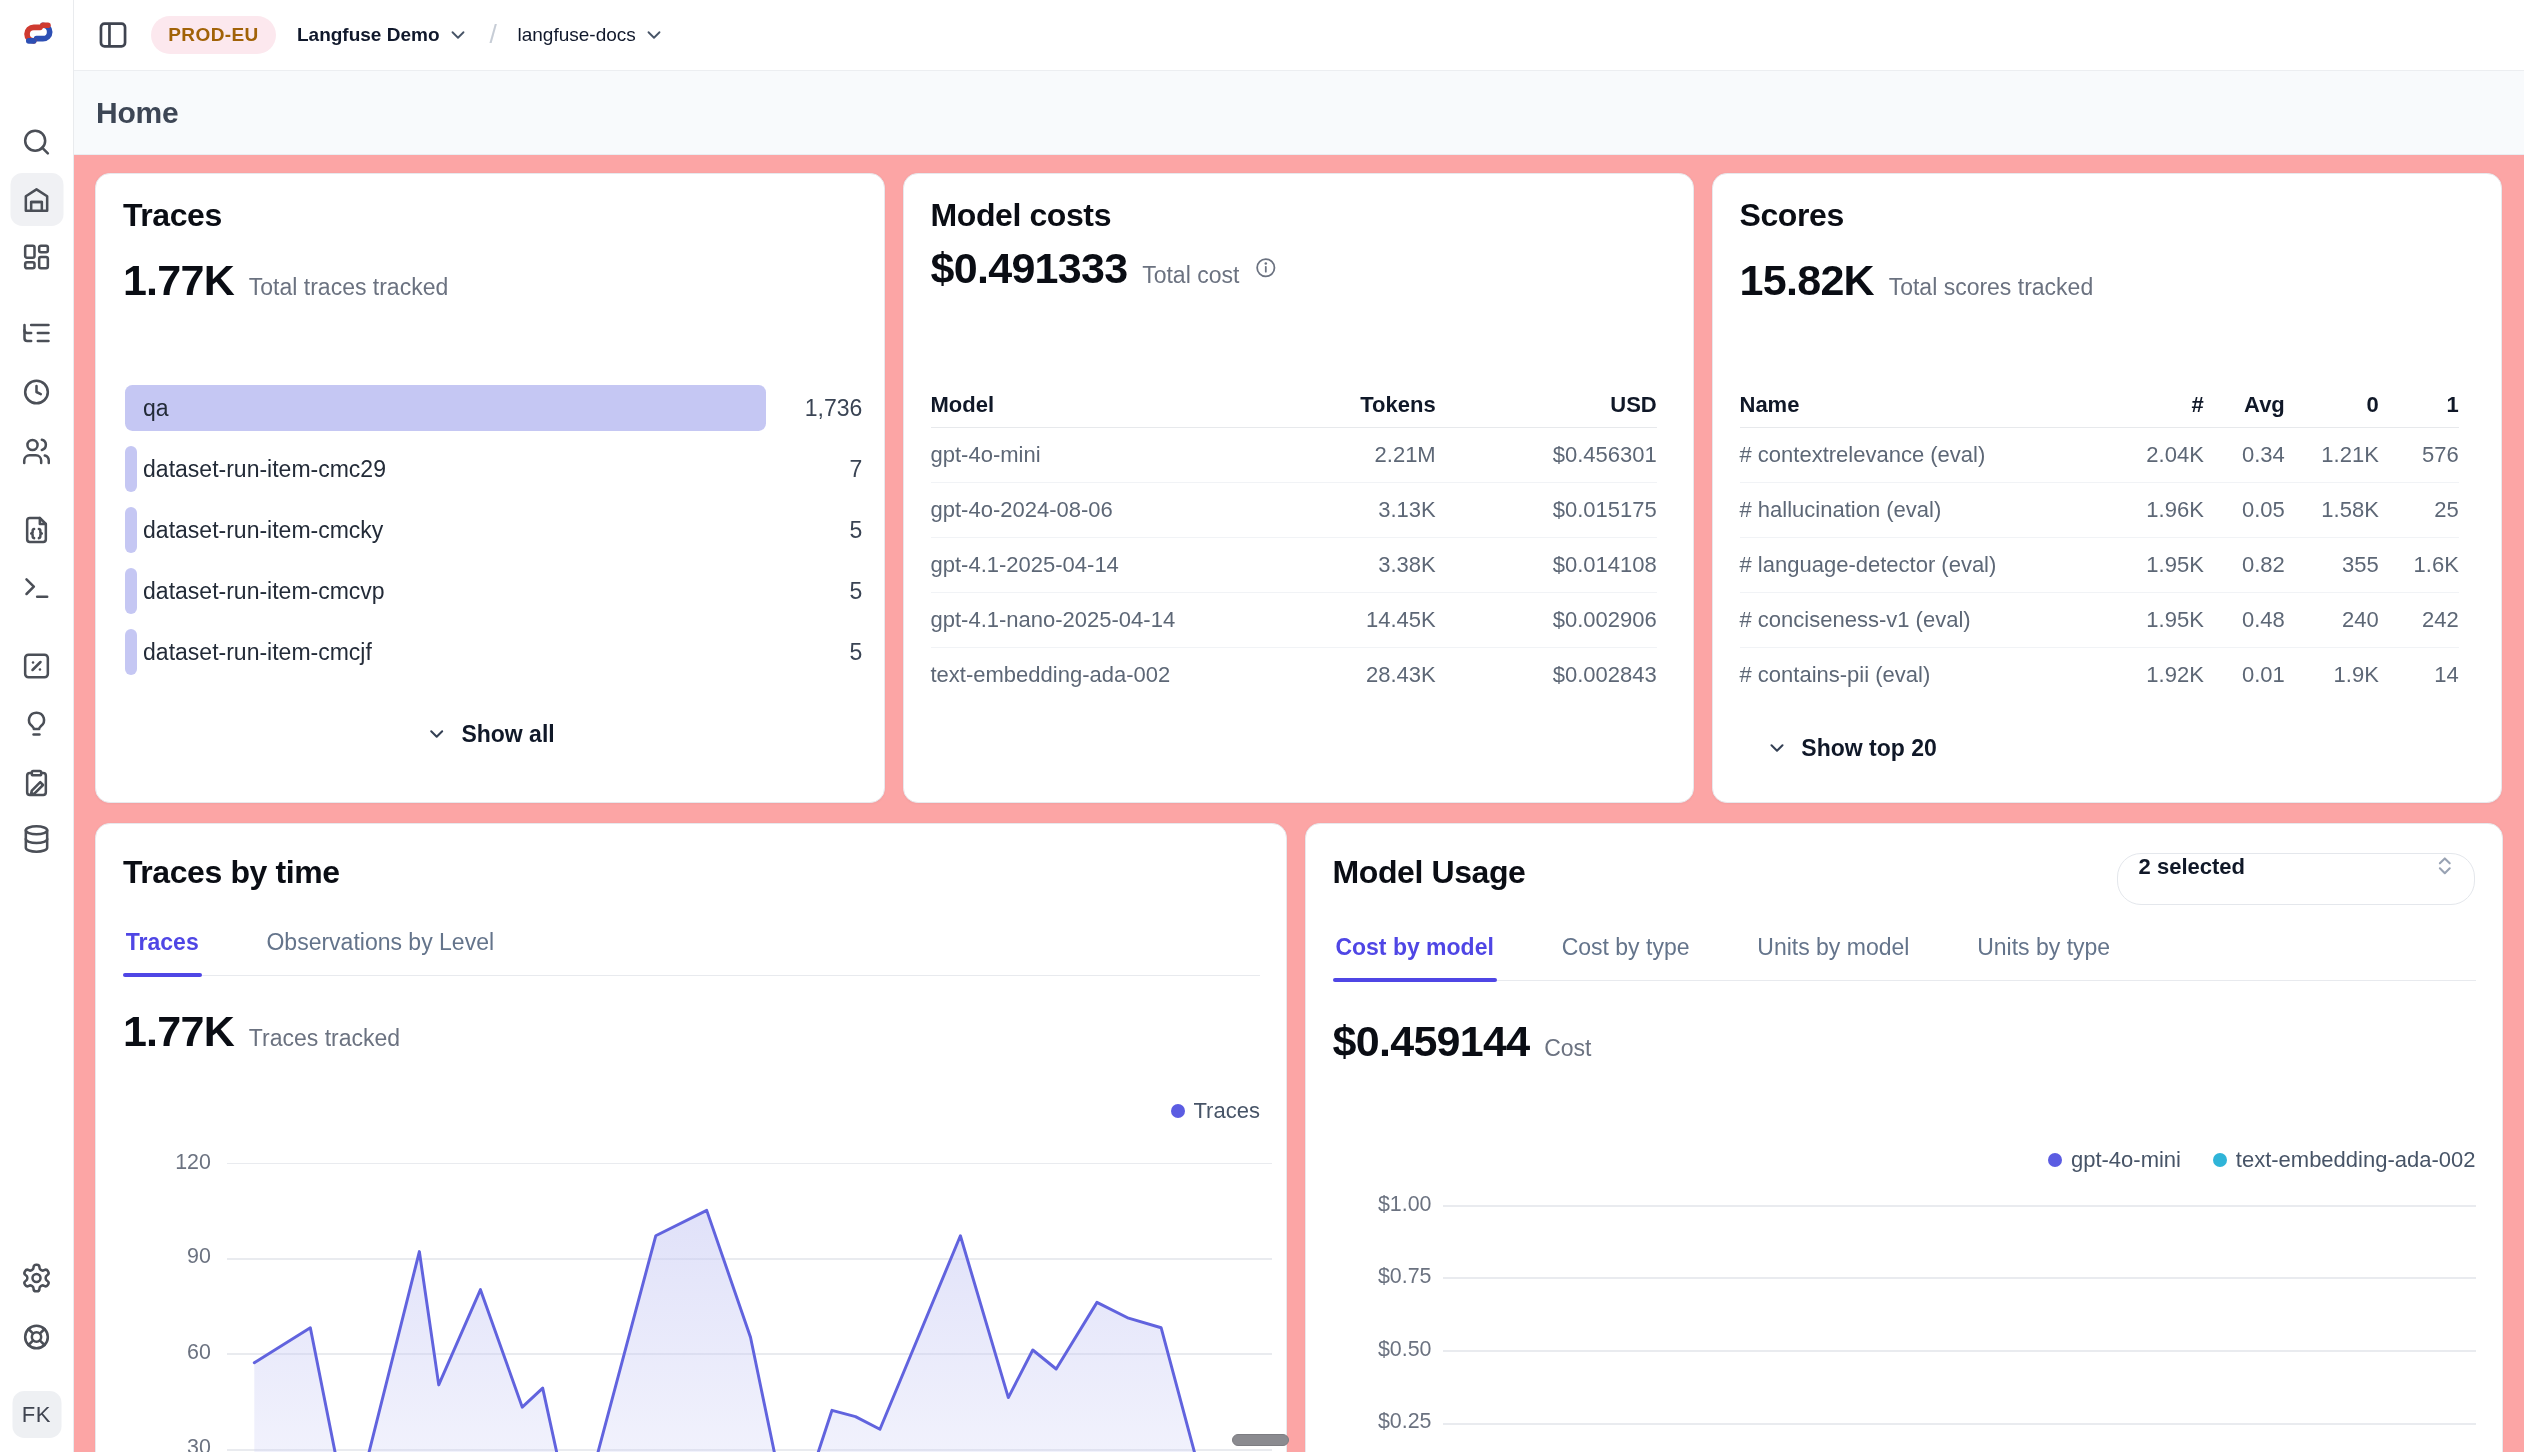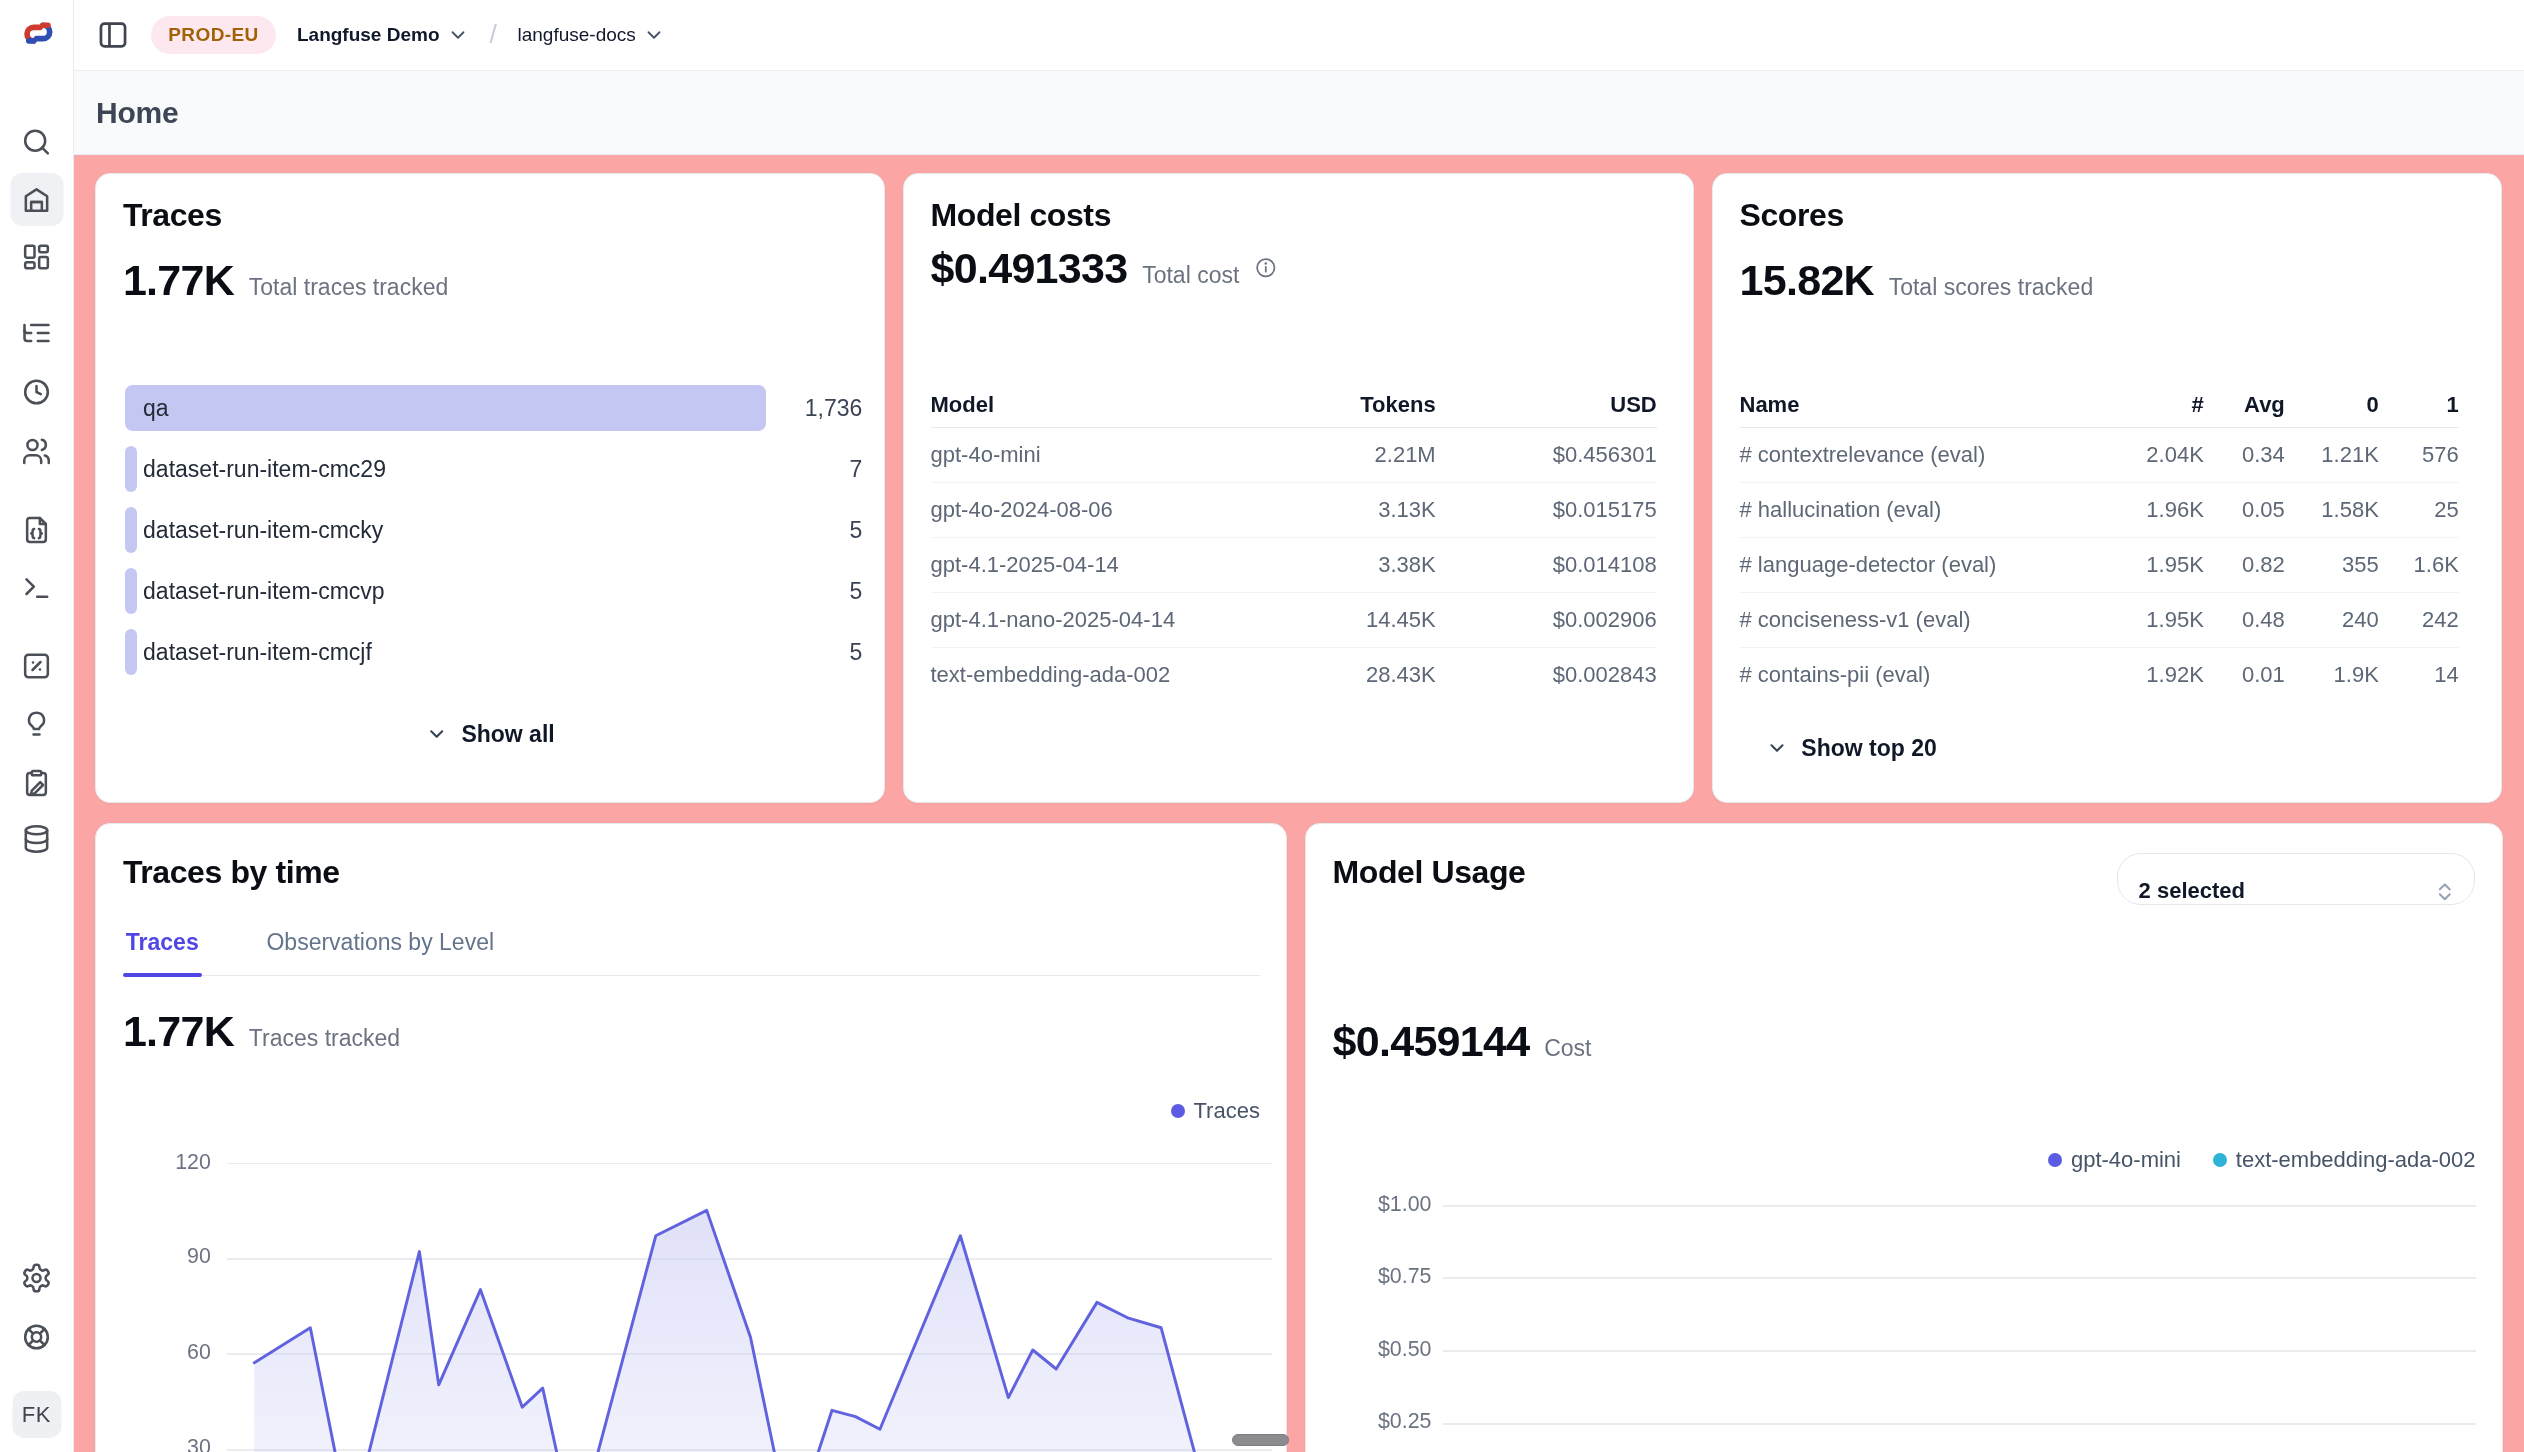--- a/index.html
+++ b/index.html
@@ -81,21 +81,21 @@
   .legend .li { display:flex; align-items:center; gap:8.8px; font-size:22px; color:#475467; }
   .legend .dot { width:14px; height:14px; border-radius:50%; }
 
   .chart { position:absolute; overflow:hidden; }
   .gridline { position:absolute; height:1.5px; background:#e9ebef; }
   .ytick { position:absolute; font-size:21.4px; color:#6b7280; text-align:right; }
 
   
   #usage-select { position:absolute; right:27px; top:29px; width:358px; height:52px;
     border:1.5px solid #e4e7ec; border-radius:24px; background:#fff; display:flex;
-    align-items:flex-end; padding:0 17.7px 0 20.6px; cursor:pointer; }
+    align-items:flex-start; padding:0 17.7px 0 20.6px; cursor:pointer; }
   #usage-select .sel-label { font-size:22px; font-weight:600; color:#101828; flex:1; }
   #usage-select svg { width:23.6px; height:23.6px; color:#98a2b3; }
 
   #scroll-thumb { position:absolute; left:1232px; top:1434px; width:57px; height:11.8px;
     border-radius:6.6px; background:#8b8b90; border:1.5px solid #7d7d82; z-index:9; }
 </style>
 </head>
 <body>
 
 <div id="sidebar">
@@ -429,20 +429,26 @@
 
   <div class="card" style="left:1231px; top:668px; width:1198px; height:810px;">
     <div class="card-title" style="top:29.5px">Model Usage</div>
     <div id="usage-select">
       <span class="sel-label">2 selected</span>
       <svg viewBox="0 0 24 24" fill="none" stroke="currentColor" stroke-width="2.1" stroke-linecap="round" stroke-linejoin="round">
           <path d="m7 9.5 5-5 5 5"></path>
           <path d="m7 14.5 5 5 5-5"></path>
         </svg>
     </div>
+    <div class="tabstrip" style="top:110px">
+      <div class="tab active">Cost by model</div>
+      <div class="tab">Cost by type</div>
+      <div class="tab">Units by model</div>
+      <div class="tab">Units by type</div>
+    </div>
     <div class="metric" style="top:193px">
       <span class="num">$0.459144</span>
       <span class="lbl">Cost</span>
     </div>
     <div class="legend" style="right:26.5px; top:323px">
       <span class="li">
           <span class="dot" style="background: rgb(91, 92, 226);"></span>
           <span>gpt-4o-mini</span>
         </span>
       <span class="li">

